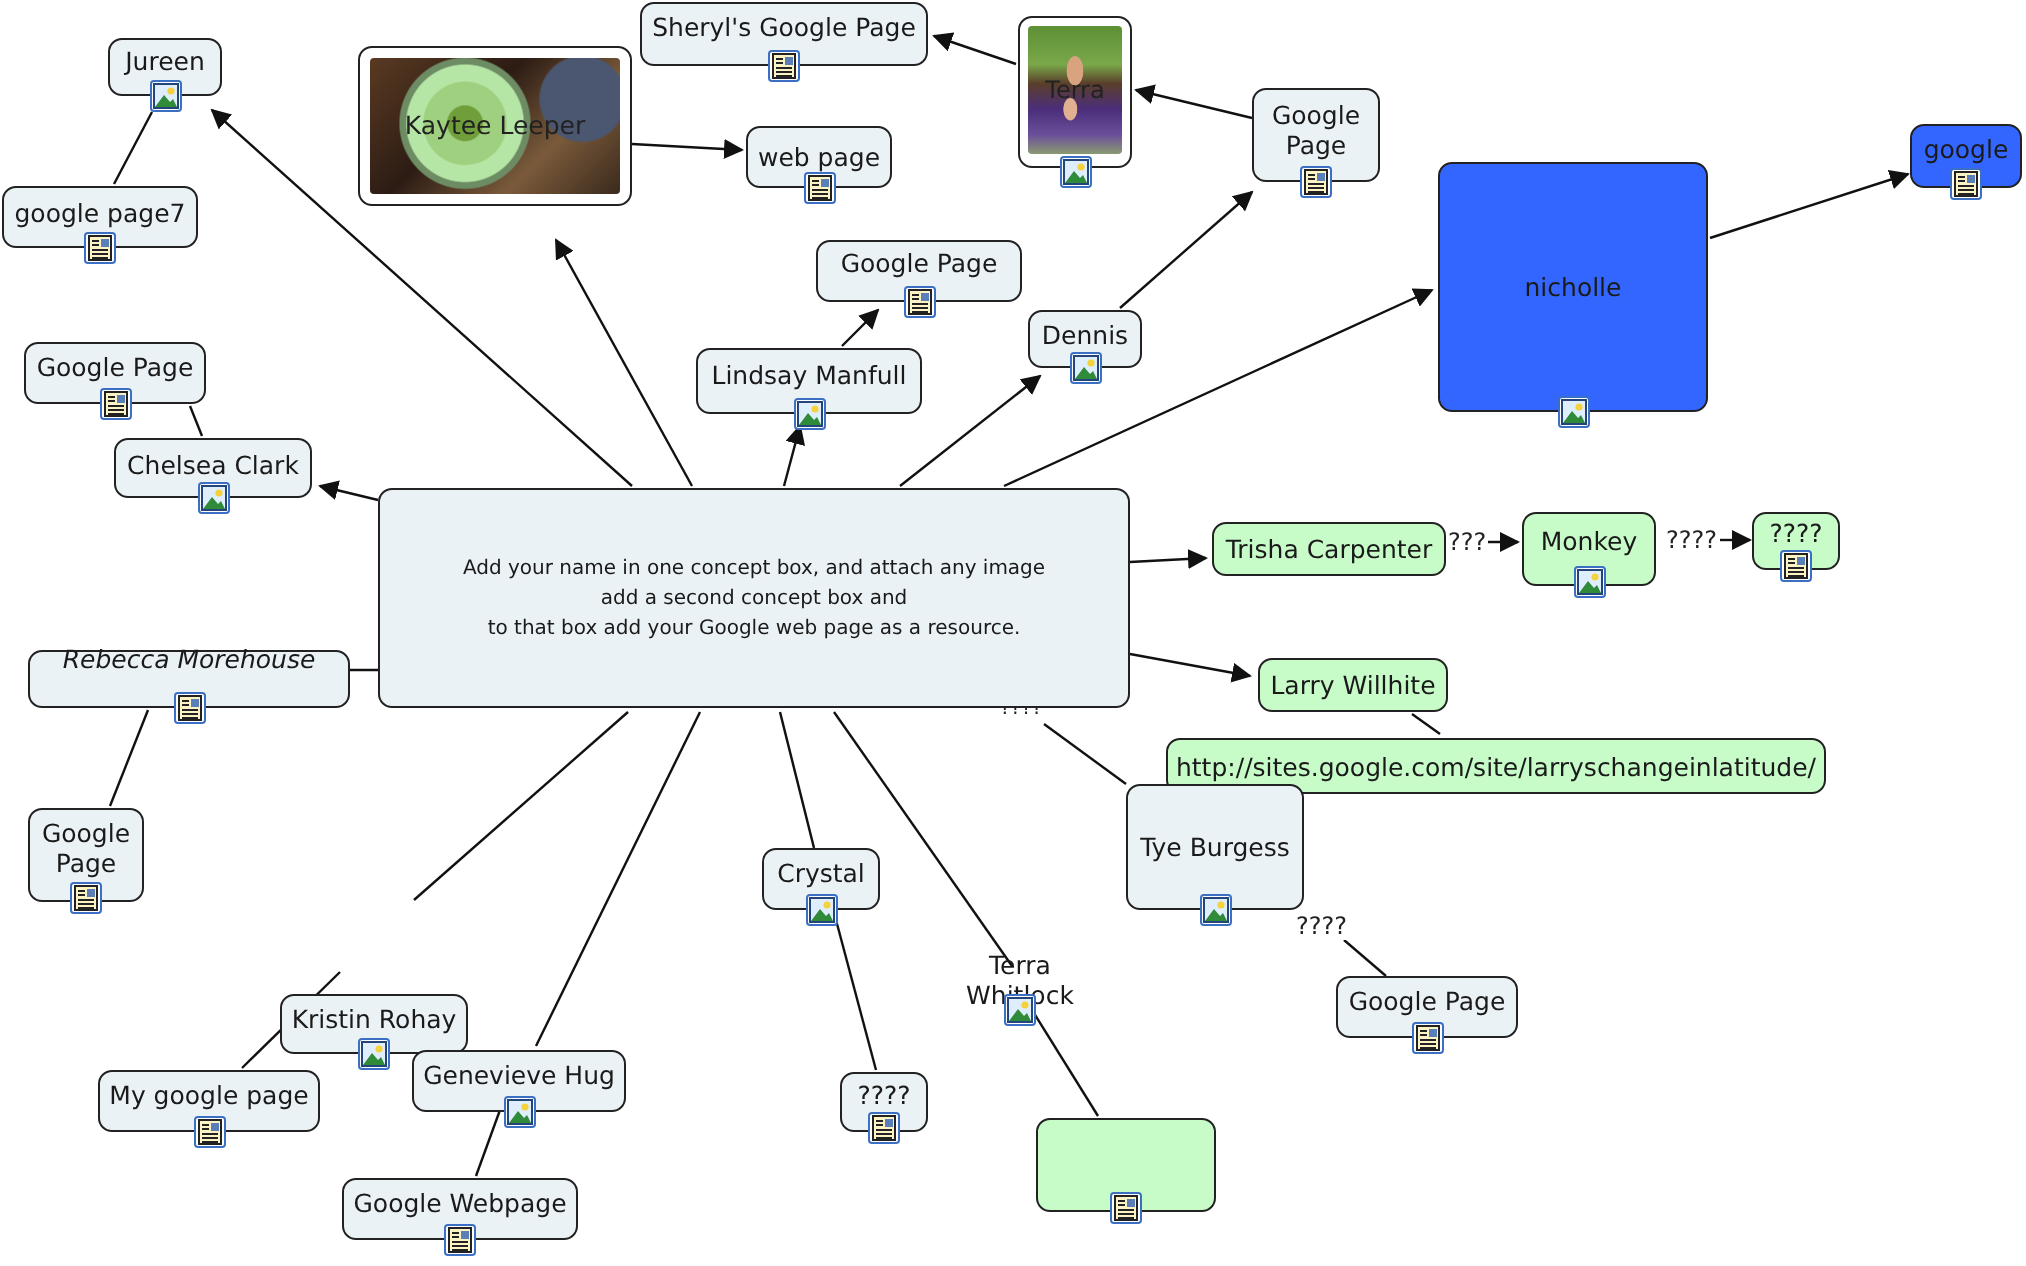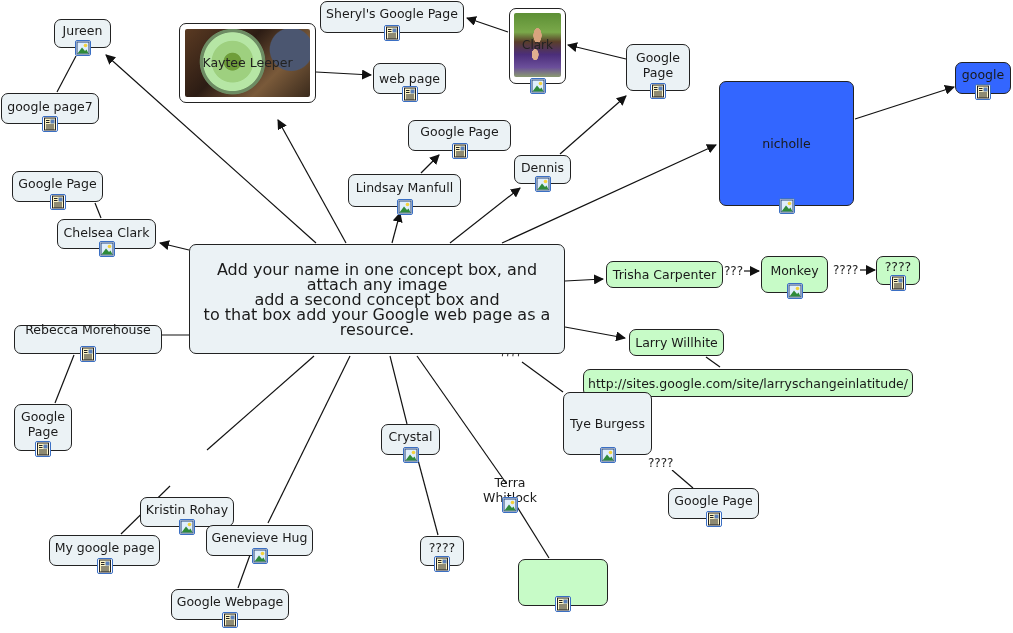--- a/index.html
+++ b/index.html
@@ -6,21 +6,21 @@
   body { width:1013px; height:633px; position:relative; overflow:hidden;
          font-family:"DejaVu Sans", "Liberation Sans", sans-serif; font-size:12.5px; color:#1a1a1a; }
   #lines { position:absolute; left:0; top:0; width:1013px; height:633px; }
   .node { position:absolute; box-sizing:border-box; border:1px solid #222; border-radius:7px;
           background:#ebf2f5; display:flex; flex-direction:column; align-items:center; justify-content:center;
           text-align:center; line-height:15px; cursor:pointer; }
   .node.green { background:#c7fbc7; }
   .node.blue { background:#3366ff; }
   .node.plain { border:none; background:transparent; }
   .node .lbl { white-space:pre-line; padding:0 4px; }
-  .node.center .lbl { font-size:16px; line-height:15px; }
+  .node.center .lbl { font-size:10px; line-height:15px; }
   .icon { position:absolute; width:14px; height:14px; left:50%; margin-left:-8px; bottom:-9px;
           border:1px solid #3a6fc4; border-radius:2px; background:#fff; box-sizing:content-box; padding:0; }
   .icon svg { display:block; }
   .photo { position:absolute; border:1px solid #222; border-radius:7px; background:#fff; box-sizing:border-box; cursor:pointer; }
   .photo .pic { position:absolute; left:5px; top:5px; right:5px; bottom:5px; border-radius:2px; overflow:hidden; }
   .photo .lbl { position:absolute; left:0; right:0; top:50%; margin-top:-8px; text-align:center; color:#222; }
   .llabel { position:absolute; font-size:12px; background:#fff; padding:0 1px; line-height:14px; color:#222; }
 </style>
 </head>
 <body>
@@ -119,21 +119,21 @@
         <line x1="3" y1="5.5" x2="6.5" y2="5.5" stroke="#222"></line>
         <line x1="3" y1="8" x2="11" y2="8" stroke="#222"></line>
         <line x1="3" y1="10" x2="11" y2="10" stroke="#222"></line>
         <line x1="3" y1="12" x2="11" y2="12" stroke="#222"></line>
       </svg>
     </span>
 </div>
 
 <div class="photo" style="left:509px;top:8px;width:57px;height:76px;">
   <div class="pic" style="left:4px;right:4px;top:4px;bottom:6px;background:radial-gradient(ellipse at 50% 35%, #d8a37e 0 12%, transparent 13%), radial-gradient(ellipse at 45% 65%, #e0b090 0 9%, transparent 10%), linear-gradient(180deg,#5d8f35 0%,#7aa84a 30%,#5a3e2a 45%,#4b2e7a 65%,#6b4f9a 85%,#8a9a70 100%);"></div>
-  <span class="lbl" style="font-size:12px">Clark</span>
+  <span class="lbl" style="font-size:12px">Terra</span>
   <span class="icon img" style="bottom:-11px">
       <svg width="14" height="14" viewBox="0 0 14 14">
         <rect x="1" y="1" width="12" height="12" fill="#dfeefc" stroke="#24457a" stroke-width="1"></rect>
         <circle cx="9.5" cy="4.5" r="1.8" fill="#f5d23c"></circle>
         <path d="M1.5 12.5 L6 6.5 L9 10 L10.5 8.5 L12.5 12.5 Z" fill="#2f8a3a"></path>
       </svg>
     </span>
 </div>
 
 <div class="node" style="left:373px;top:63px;width:73px;height:31px;padding-bottom:1px;">
@@ -287,21 +287,21 @@
 </div>
 
 <div class="node green" style="left:629px;top:329px;width:95px;height:27px;">
   <span class="lbl">Larry Willhite</span>
 </div>
 
 <div class="node green" style="left:583px;top:369px;width:330px;height:28px;">
   <span class="lbl">http://sites.google.com/site/larryschangeinlatitude/</span>
 </div>
 
-<div class="node" style="left:14px;top:325px;width:148px;height:29px;padding-bottom:20px;">
+<div class="node" style="left:14px;top:325px;width:161px;height:29px;padding-bottom:20px;font-style:italic;">
   <span class="lbl">Rebecca Morehouse</span>
   <span class="icon web">
       <svg width="14" height="14" viewBox="0 0 14 14">
         <rect x="1.5" y="1" width="11" height="12" fill="#fbf3c4" stroke="#222" stroke-width="1"></rect>
         <rect x="7.5" y="2.5" width="4" height="4" fill="#5a7fb8"></rect>
         <line x1="3" y1="3.5" x2="6.5" y2="3.5" stroke="#222"></line>
         <line x1="3" y1="5.5" x2="6.5" y2="5.5" stroke="#222"></line>
         <line x1="3" y1="8" x2="11" y2="8" stroke="#222"></line>
         <line x1="3" y1="10" x2="11" y2="10" stroke="#222"></line>
         <line x1="3" y1="12" x2="11" y2="12" stroke="#222"></line>

